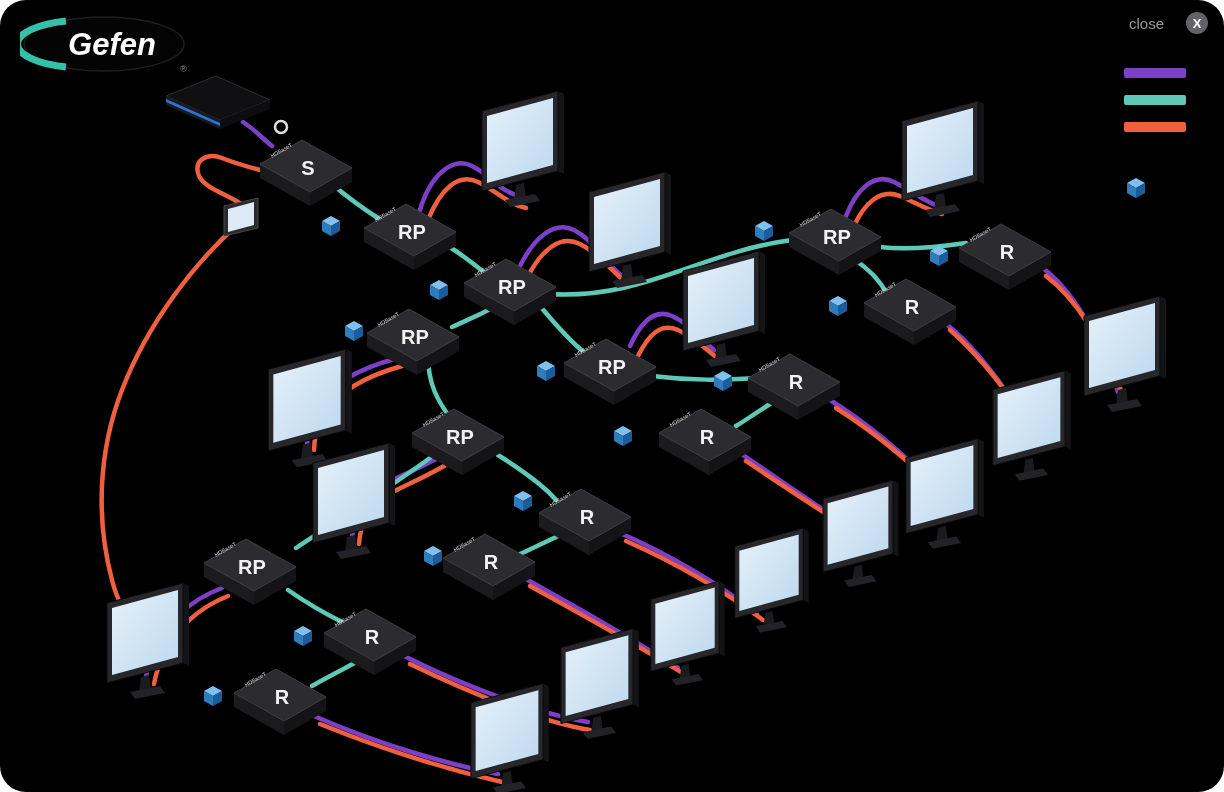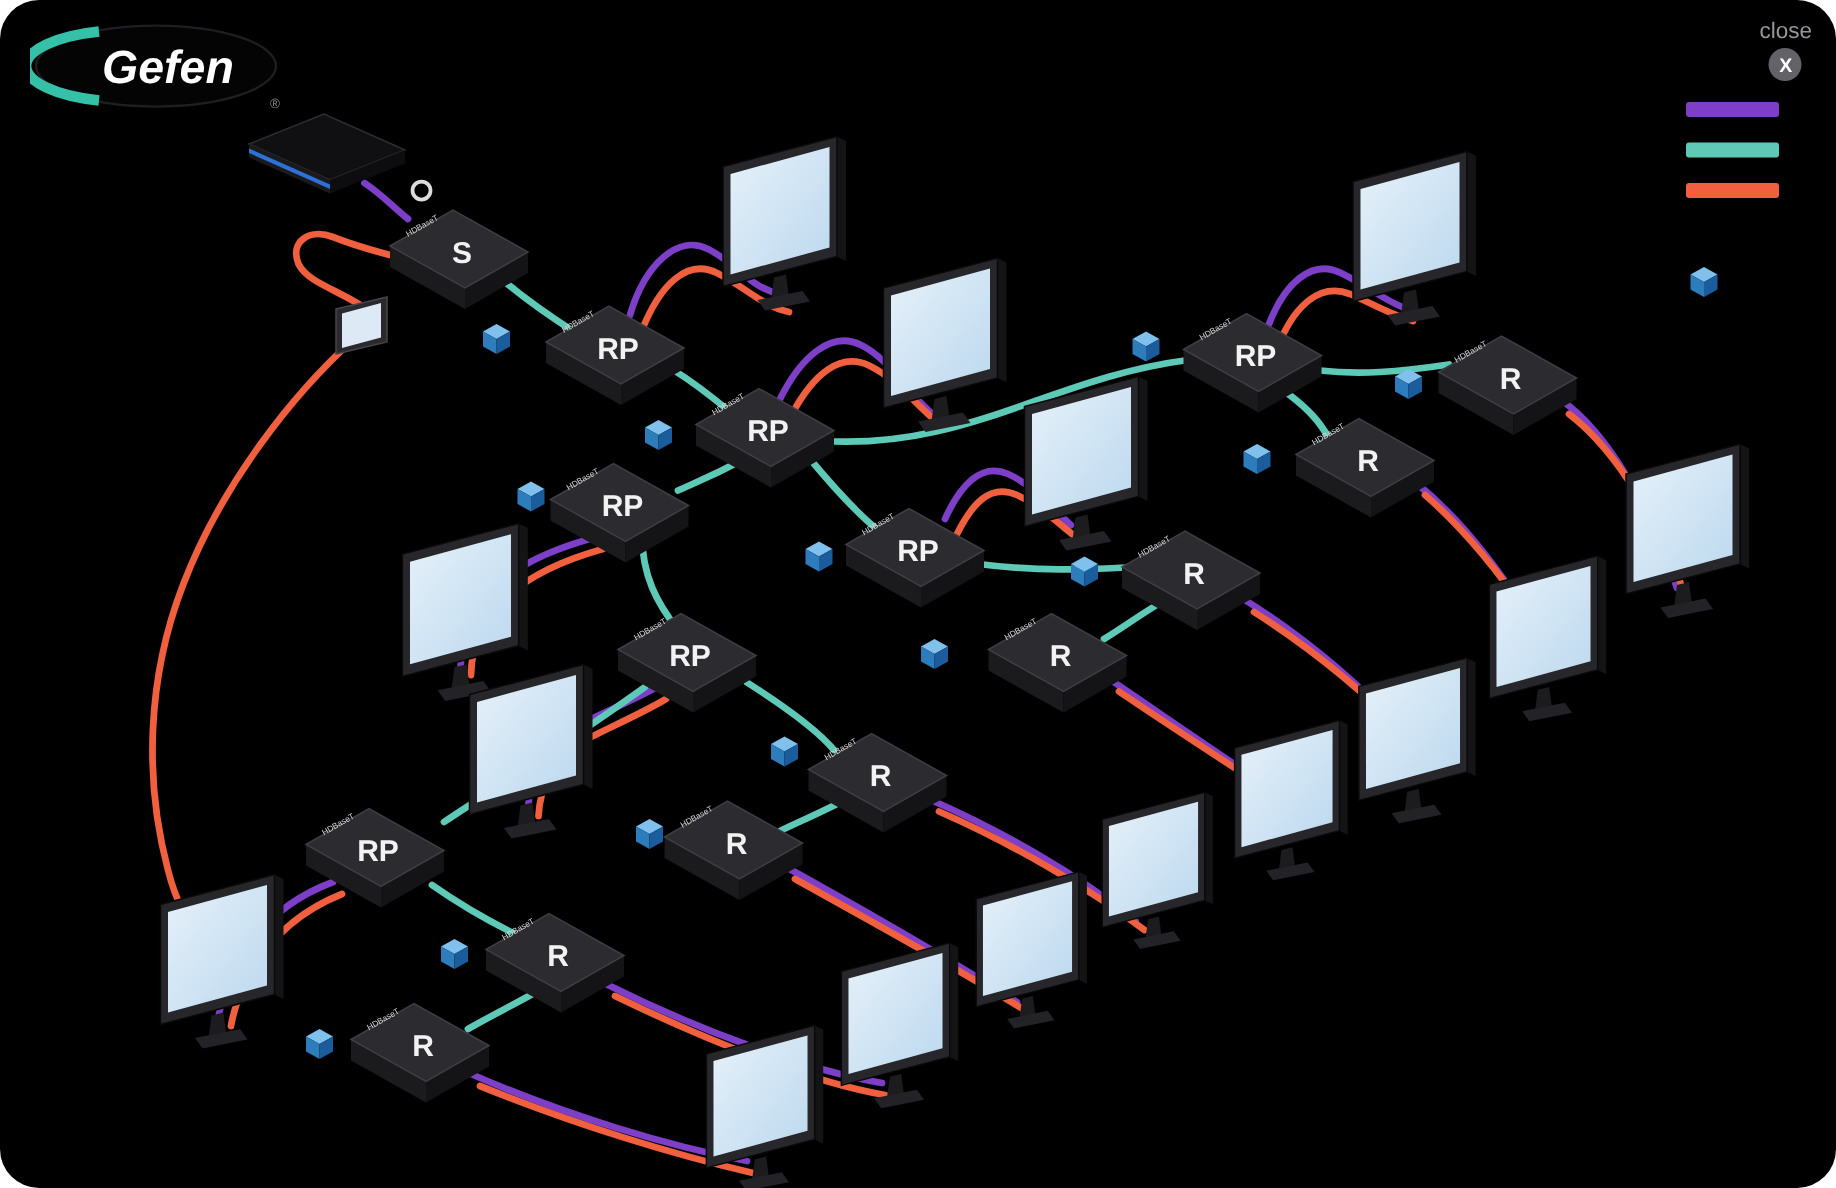--- a/index.html
+++ b/index.html
@@ -1,20 +1,20 @@
 <!DOCTYPE html>
 <html><head>
 <meta charset="utf-8">
 <style>
   html,body{margin:0;padding:0;background:#ffffff;}
   .stage{position:relative;width:1224px;height:792px;background:#000;border-radius:26px;overflow:hidden;
          font-family:"Liberation Sans",sans-serif;}
   .stage svg text{font-family:"Liberation Sans",sans-serif;}
   .logo{position:absolute;left:20px;top:14px;width:168px;height:62px;}
-  .close{position:absolute;top:12px;right:16px;display:flex;align-items:center;gap:3px;cursor:pointer;z-index:5;flex-direction:column;}
+  .close{position:absolute;top:12px;right:16px;display:flex;align-items:center;gap:22px;cursor:pointer;z-index:5;}
   .close-label{color:#97979b;font-size:15px;}
   .close-x{width:22px;height:22px;border-radius:50%;background:#626267;color:#fff;font-size:13px;
            font-weight:bold;display:flex;align-items:center;justify-content:center;}
   .legend{position:absolute;top:68px;right:38px;width:62px;z-index:4;}
   .legend-bar{width:62px;height:10px;border-radius:2px;margin-bottom:17px;}
   .diagram{position:absolute;left:0;top:0;}
 </style>
 </head>
 <body>
 

